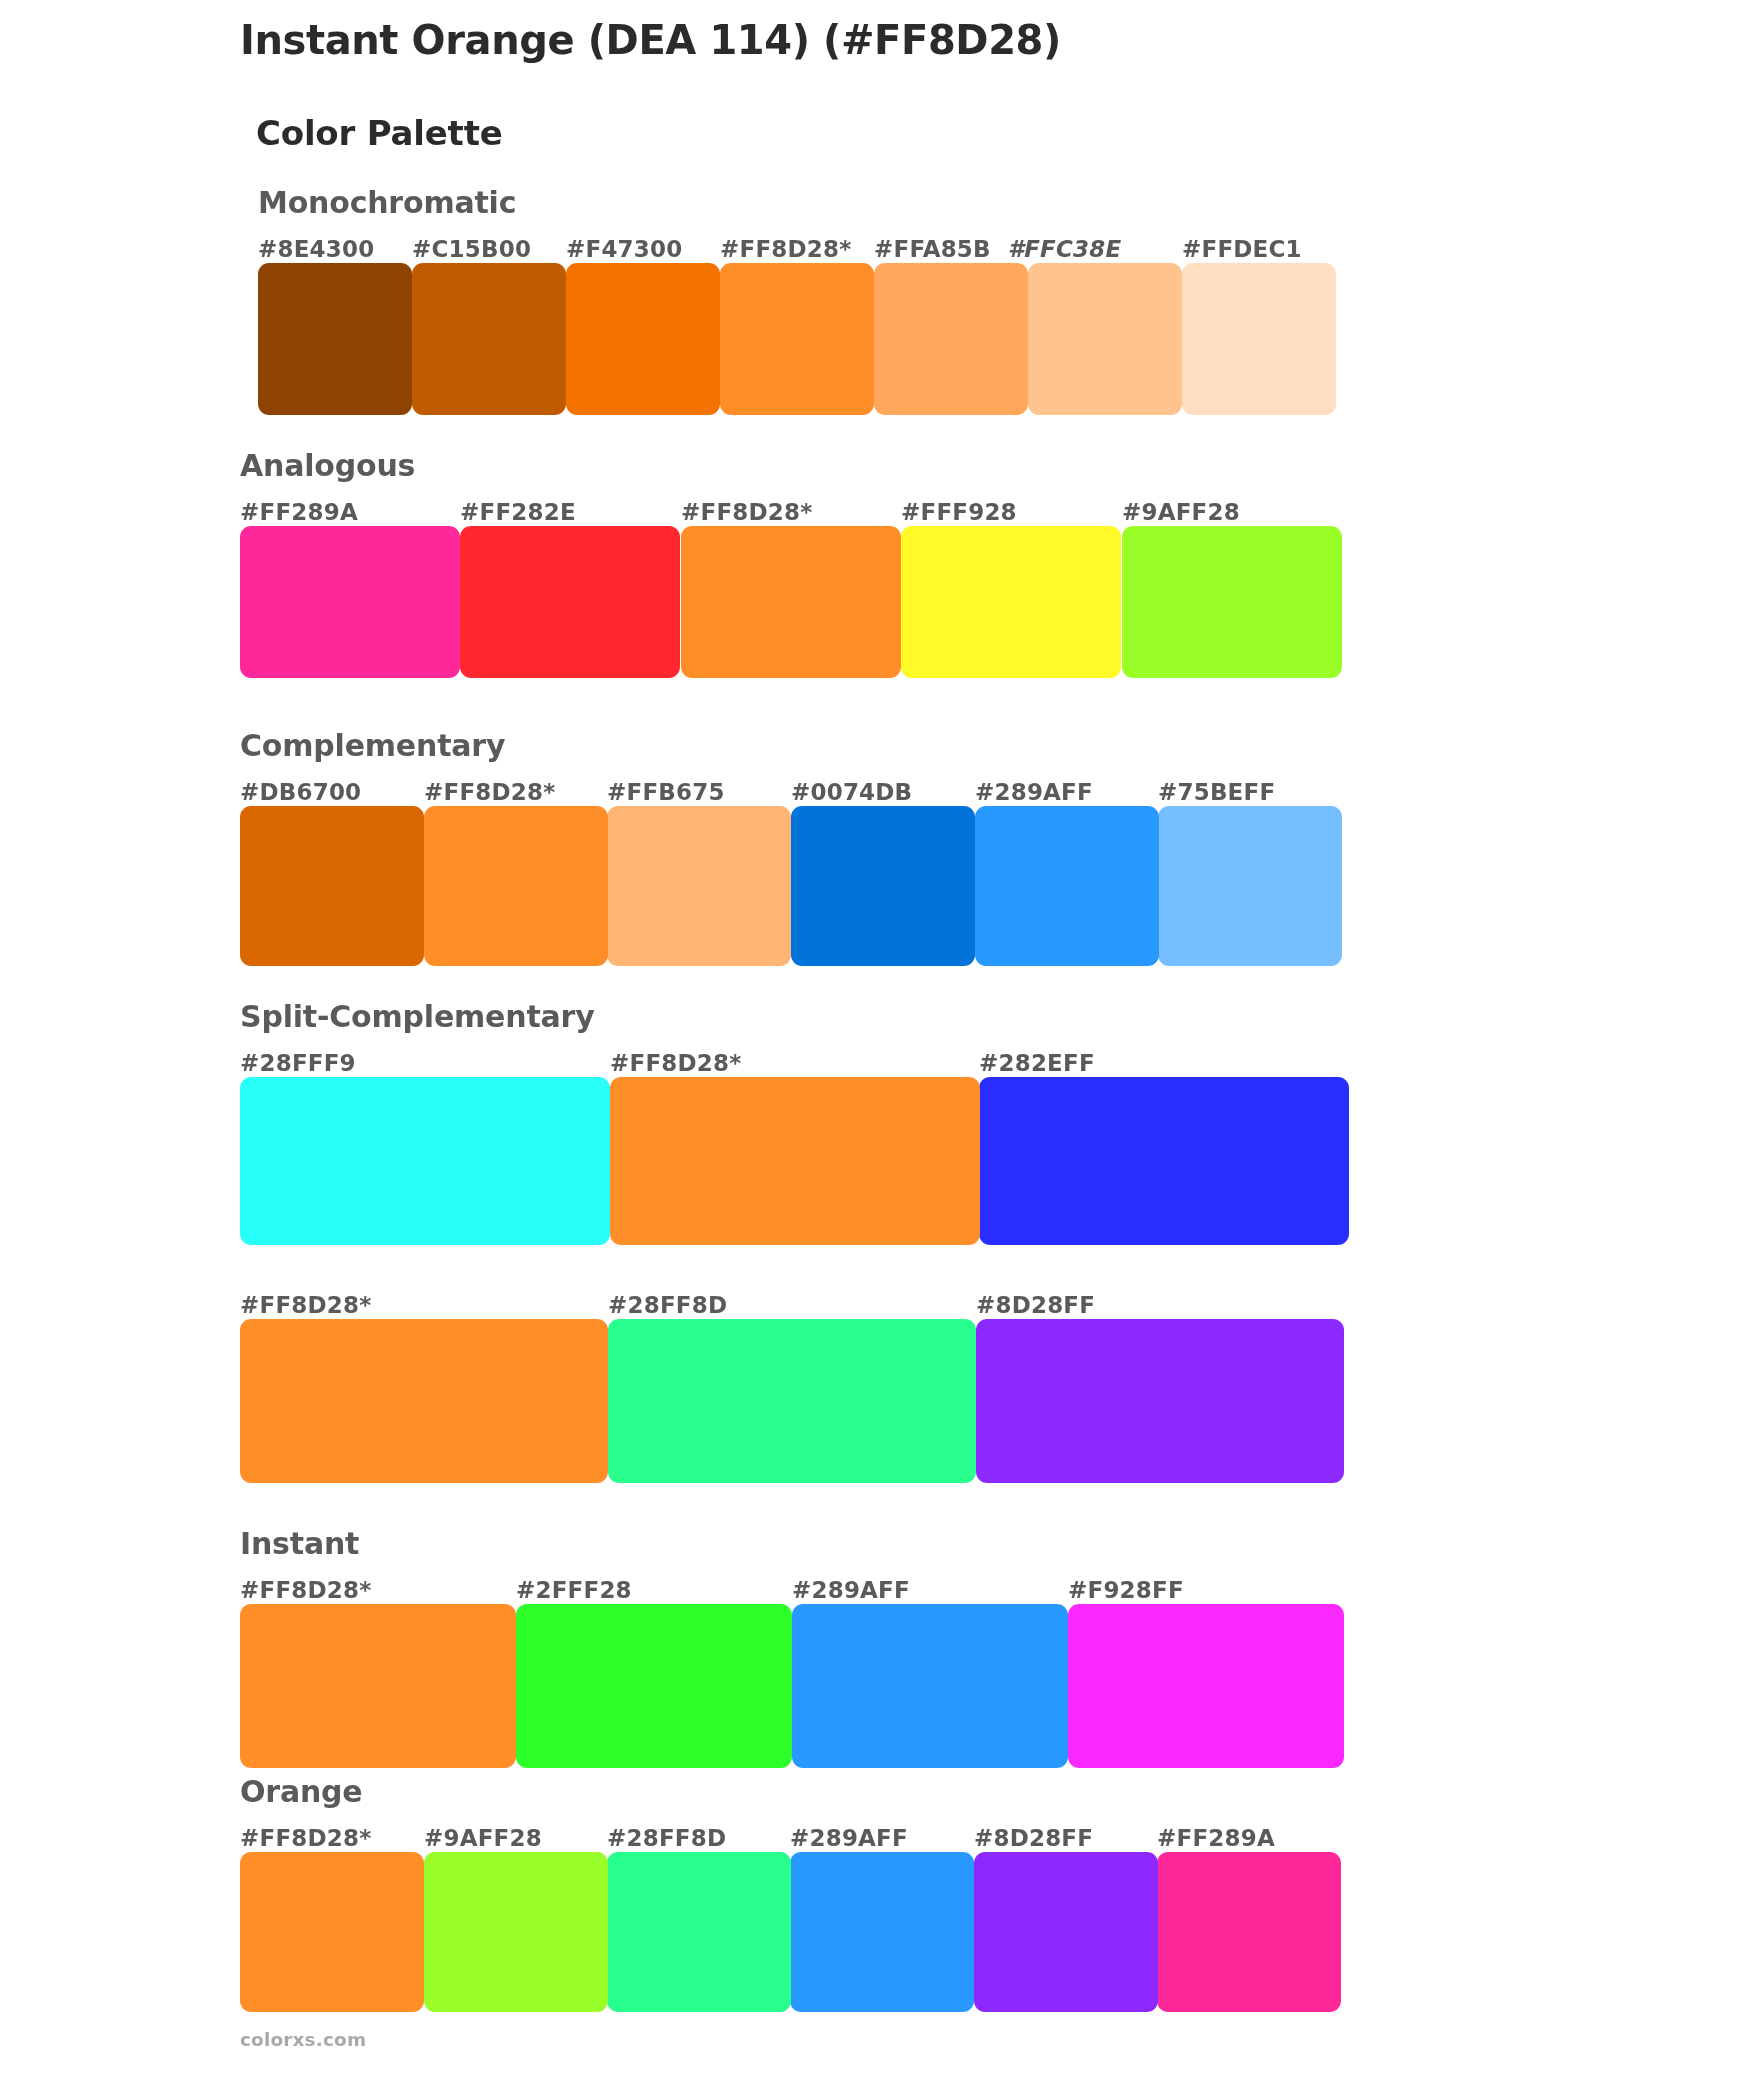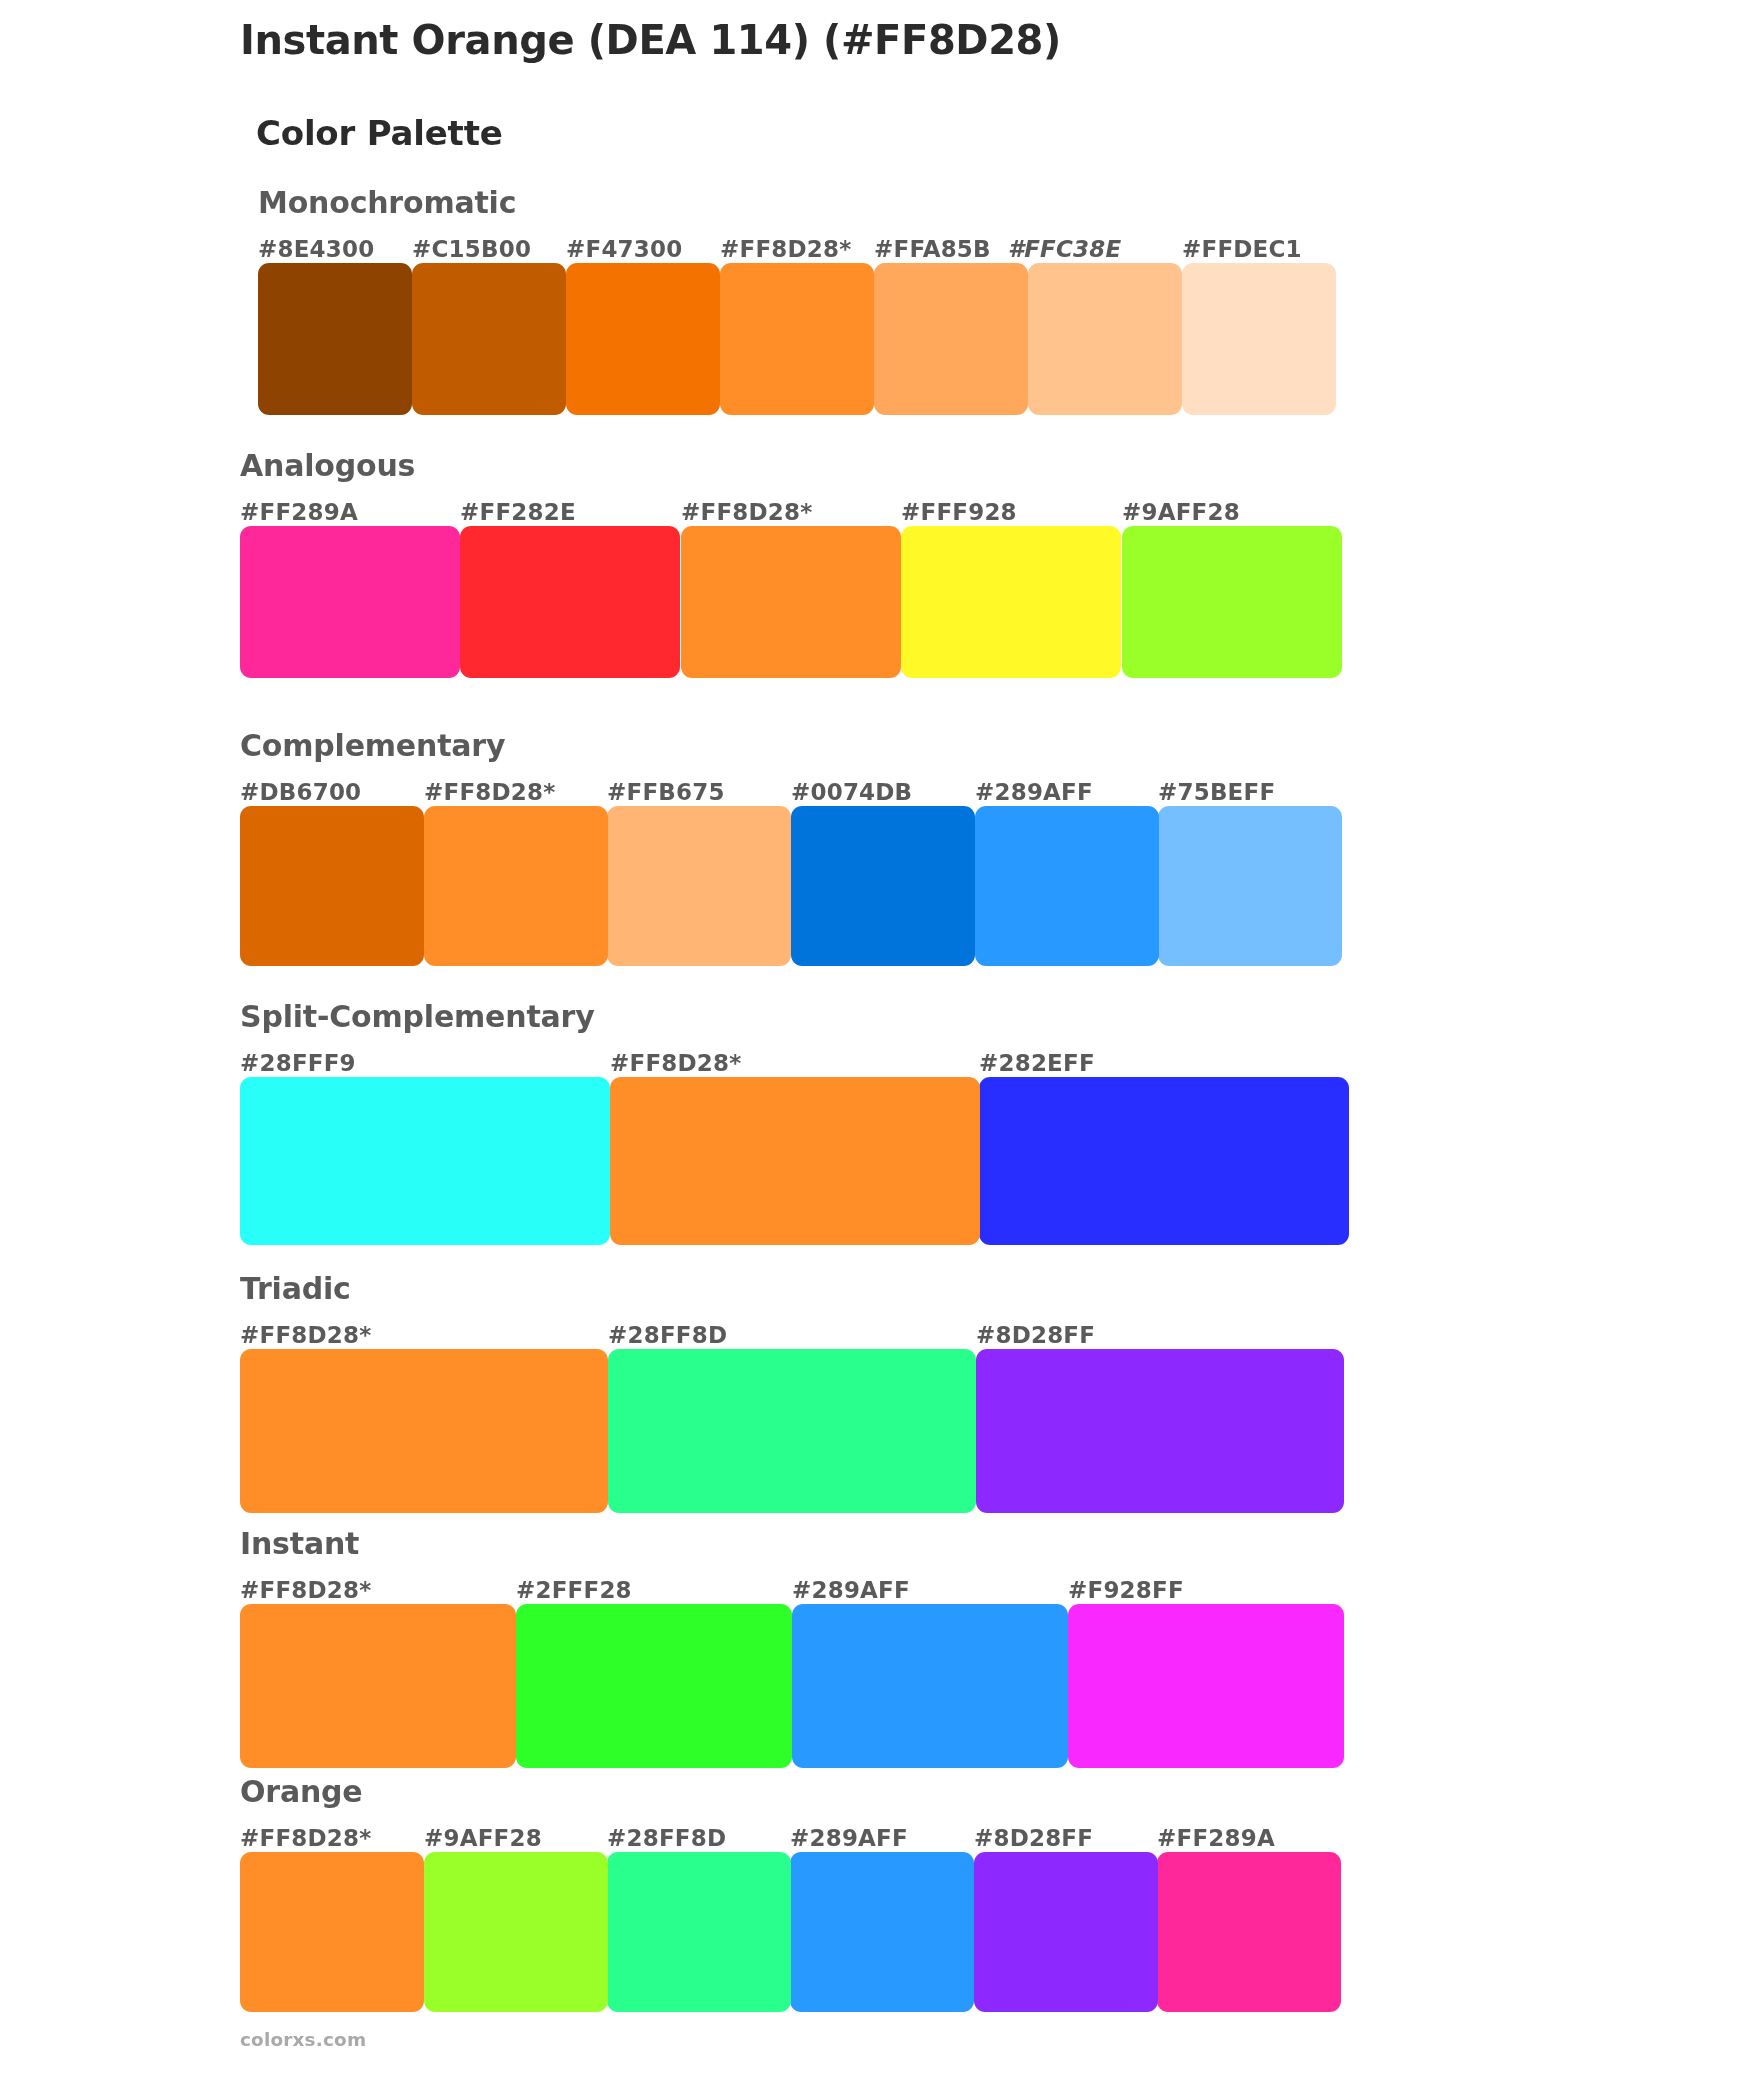--- a/index.html
+++ b/index.html
@@ -188,21 +188,20 @@
           <div class="swatch-label" style="left: 370px;">#FF8D28*</div>
           <div class="swatch-label" style="left: 739px;">#282EFF</div>
         </div>
         <div class="swatch-row" style="width: 1109px; height: 168px;">
           <div class="swatch" title="#28FFF9" style="left: 0px; width: 370px; background: rgb(40, 255, 249); z-index: 3;"></div>
           <div class="swatch" title="#FF8D28*" style="left: 370px; width: 370px; background: rgb(255, 141, 40); z-index: 2;"></div>
           <div class="swatch" title="#282EFF" style="left: 739px; width: 370px; background: rgb(40, 46, 255); z-index: 1;"></div>
         </div>
       </div>
       <div class="section" style="top: 1274px;">
-        <div class="section-heading">Triadic</div>
         <div class="swatch-labels" style="width: 1104px;">
           <div class="swatch-label" style="left: 0px;">#FF8D28*</div>
           <div class="swatch-label" style="left: 368px;">#28FF8D</div>
           <div class="swatch-label" style="left: 736px;">#8D28FF</div>
         </div>
         <div class="swatch-row" style="width: 1104px; height: 164px;">
           <div class="swatch" title="#FF8D28*" style="left: 0px; width: 368px; background: rgb(255, 141, 40); z-index: 3;"></div>
           <div class="swatch" title="#28FF8D" style="left: 368px; width: 368px; background: rgb(40, 255, 141); z-index: 2;"></div>
           <div class="swatch" title="#8D28FF" style="left: 736px; width: 368px; background: rgb(141, 40, 255); z-index: 1;"></div>
         </div>

